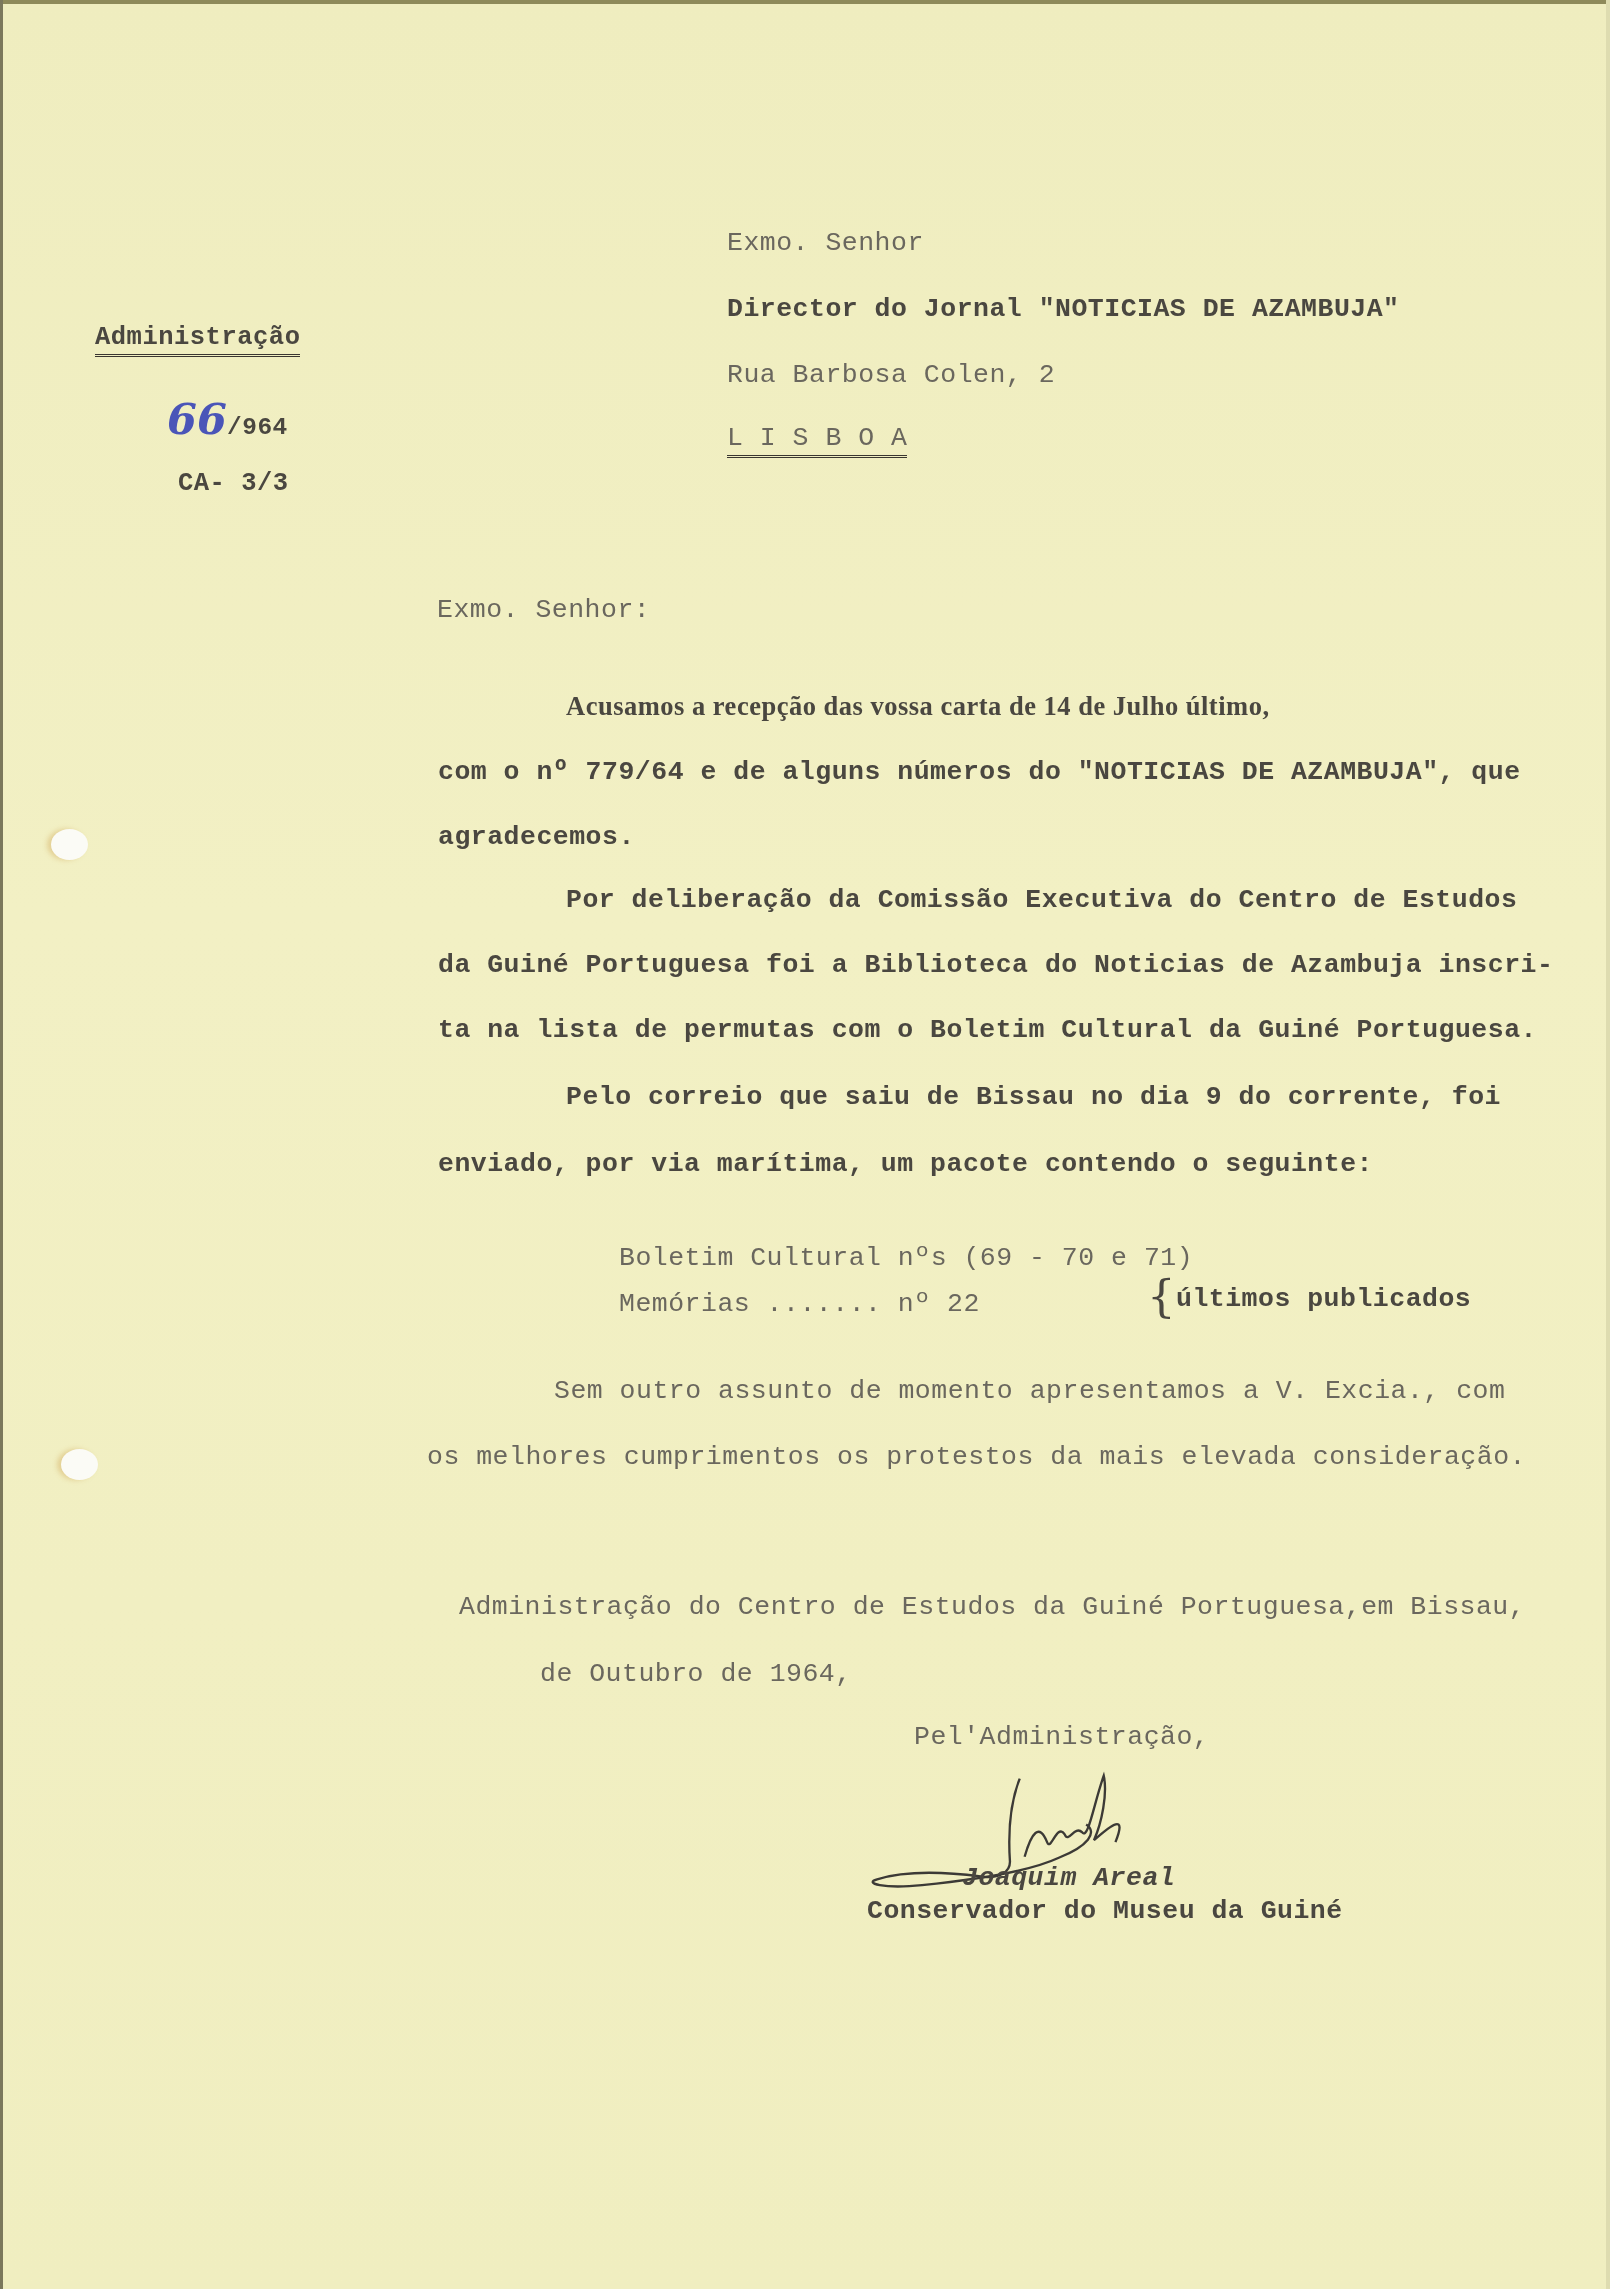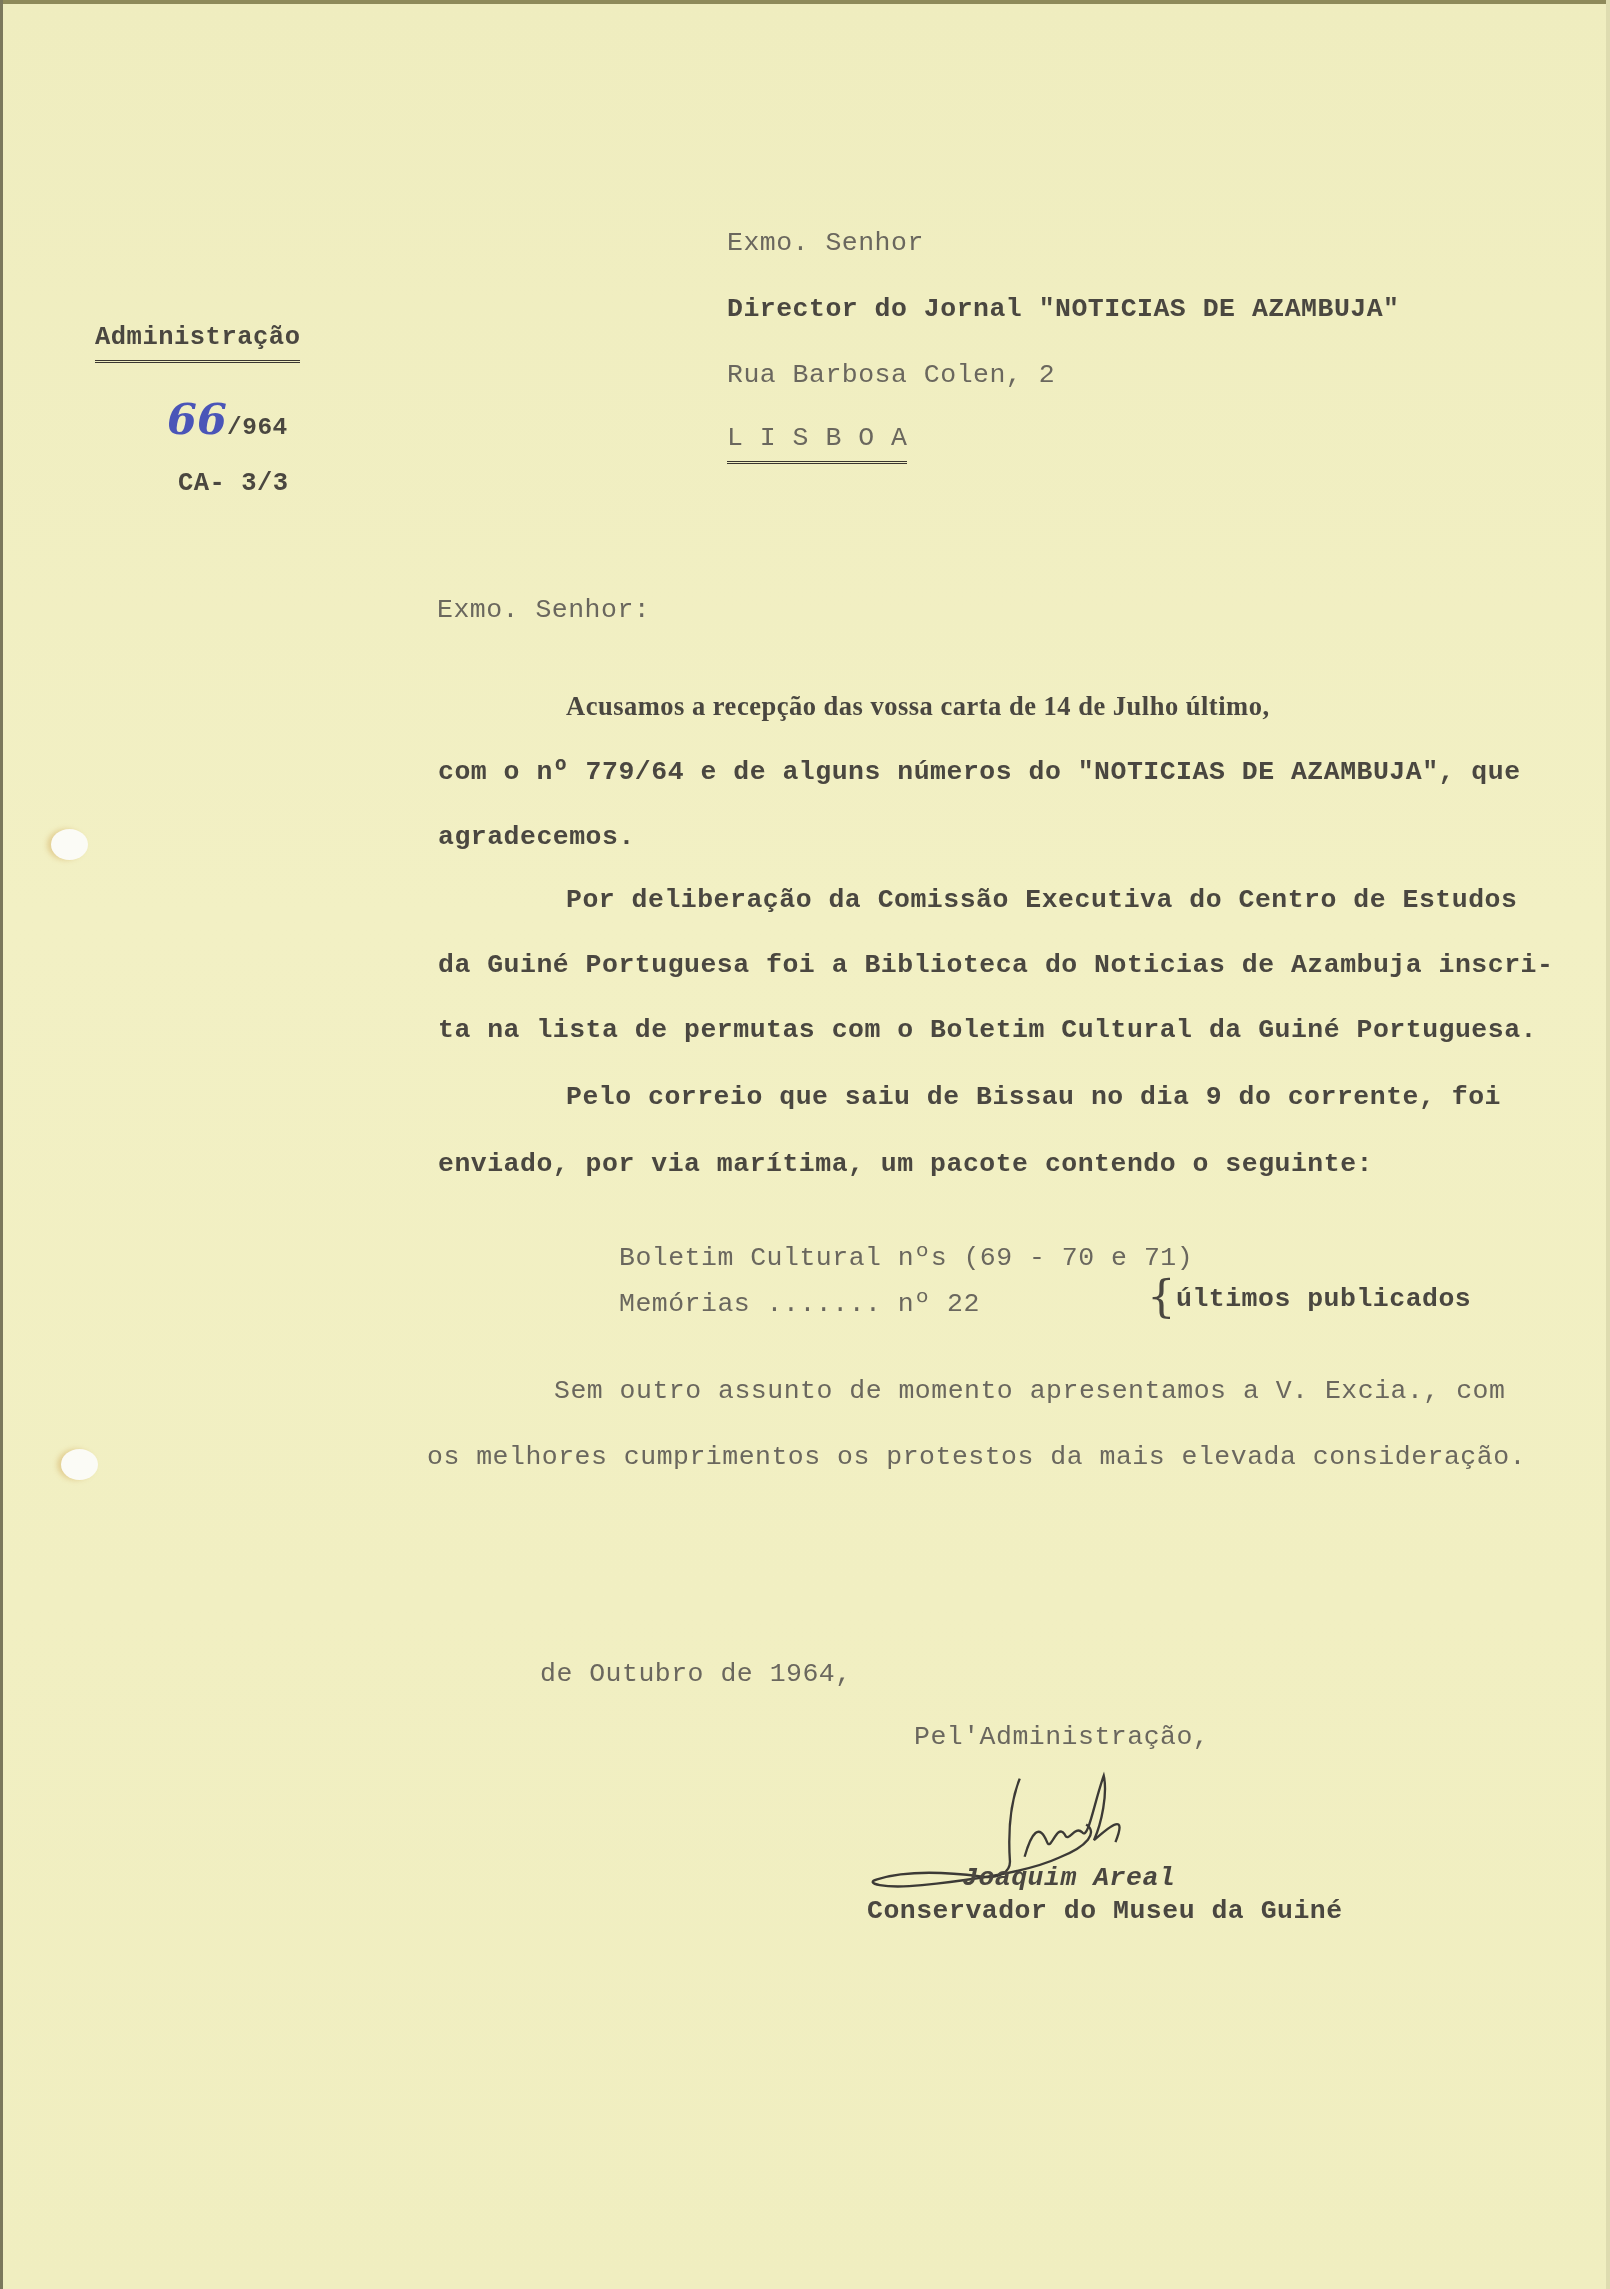--- a/index.html
+++ b/index.html
@@ -12,21 +12,21 @@
   .paper {
     position:absolute; left:0; top:0; width:1610px; height:2290px;
     background: linear-gradient(180deg, #efedbf 0%, #f2f0c4 40%, #f0eec0 100%);
   }
   .edge-top { position:absolute; left:0; top:0; width:1610px; height:3.9px; background:#8e8a5a; }
   .edge-left { position:absolute; left:0; top:0; width:2.9px; height:2290px; background:#7b785c; }
   .edge-right { position:absolute; right:0; top:0; width:3.9px; height:2290px; background:#dedcb0; }
   .hole { position:absolute; width:37px; height:31px; border-radius:50%; background:#fbfbf6; box-shadow:-3.9px 0 4.9px rgba(200,150,60,0.35); }
   .t { position:absolute; white-space:pre; font-size:26.5px; letter-spacing:0.5px; font-weight:bold; color:#4a4740; }
   .light { color:#6a675e; font-weight:normal; }
-  .ul { border-bottom:3.9px double #3a3630; padding-bottom:8px; }
+  .ul { border-bottom:3.9px double #3a3630; padding-bottom:2px; }
   .hand { position:absolute; font-family:"DejaVu Serif", serif; font-style:italic; color:#4a55b8; font-size:43px; }
   .brace { position:absolute; font-size:45px; color:#4a4740; font-family:"DejaVu Serif", serif; }
   svg.sig { position:absolute; }
 </style>
 </head>
 <body>
 
 <div class="paper">
   <div class="edge-top"></div>
   <div class="edge-left"></div>
@@ -57,20 +57,21 @@
   <div class="t" style="left:438px;top:1149px;">enviado, por via marítima, um pacote contendo o seguinte:</div>
 
   <div class="t light" style="left:619px;top:1243px;">Boletim Cultural nºs (69 - 70 e 71)</div>
   <div class="t light" style="left:619px;top:1289px;">Memórias ....... nº 22</div>
   <div class="brace" style="left:1147px;top:1270px;">{</div>
   <div class="t" style="left:1176px;top:1284px;text-align:center;">últimos publicados</div>
 
   <div class="t light" style="left:554px;top:1376px;">Sem outro assunto de momento apresentamos a V. Excia., com</div>
   <div class="t light" style="left:427px;top:1442px;">os melhores cumprimentos os protestos da mais elevada consideração.</div>
 
+  <div class="t light" style="left:459px;top:1592px;">Administração do Centro de Estudos da Guiné Portuguesa,em Bissau,</div>
   <div class="t light" style="left:540px;top:1659px;">de Outubro de 1964,</div>
 
   <div class="t light" style="left:914px;top:1722px;">Pel'Administração,</div>
 
   <svg class="sig" style="left:863px;top:1764px;" width="333" height="127" viewBox="0 0 340 130">
     <path d="M160 15 C150 40 148 70 150 100 C150 110 140 118 120 115 C80 110 40 110 14 118 C0 122 20 128 60 124 C120 118 170 110 200 96 C230 84 240 70 228 62" fill="none" stroke="#3c3a36" stroke-width="2.4"></path>
     <path d="M165 95 C172 70 180 60 188 80 C192 90 198 60 206 72 C210 82 216 62 224 70 C230 78 236 40 246 12 C250 30 244 60 236 78 C254 62 270 50 258 80" fill="none" stroke="#3c3a36" stroke-width="2.4"></path>
   </svg>
 
   <div class="t" style="left:962px;top:1863px;font-style:italic;">Joaquim Areal</div>

